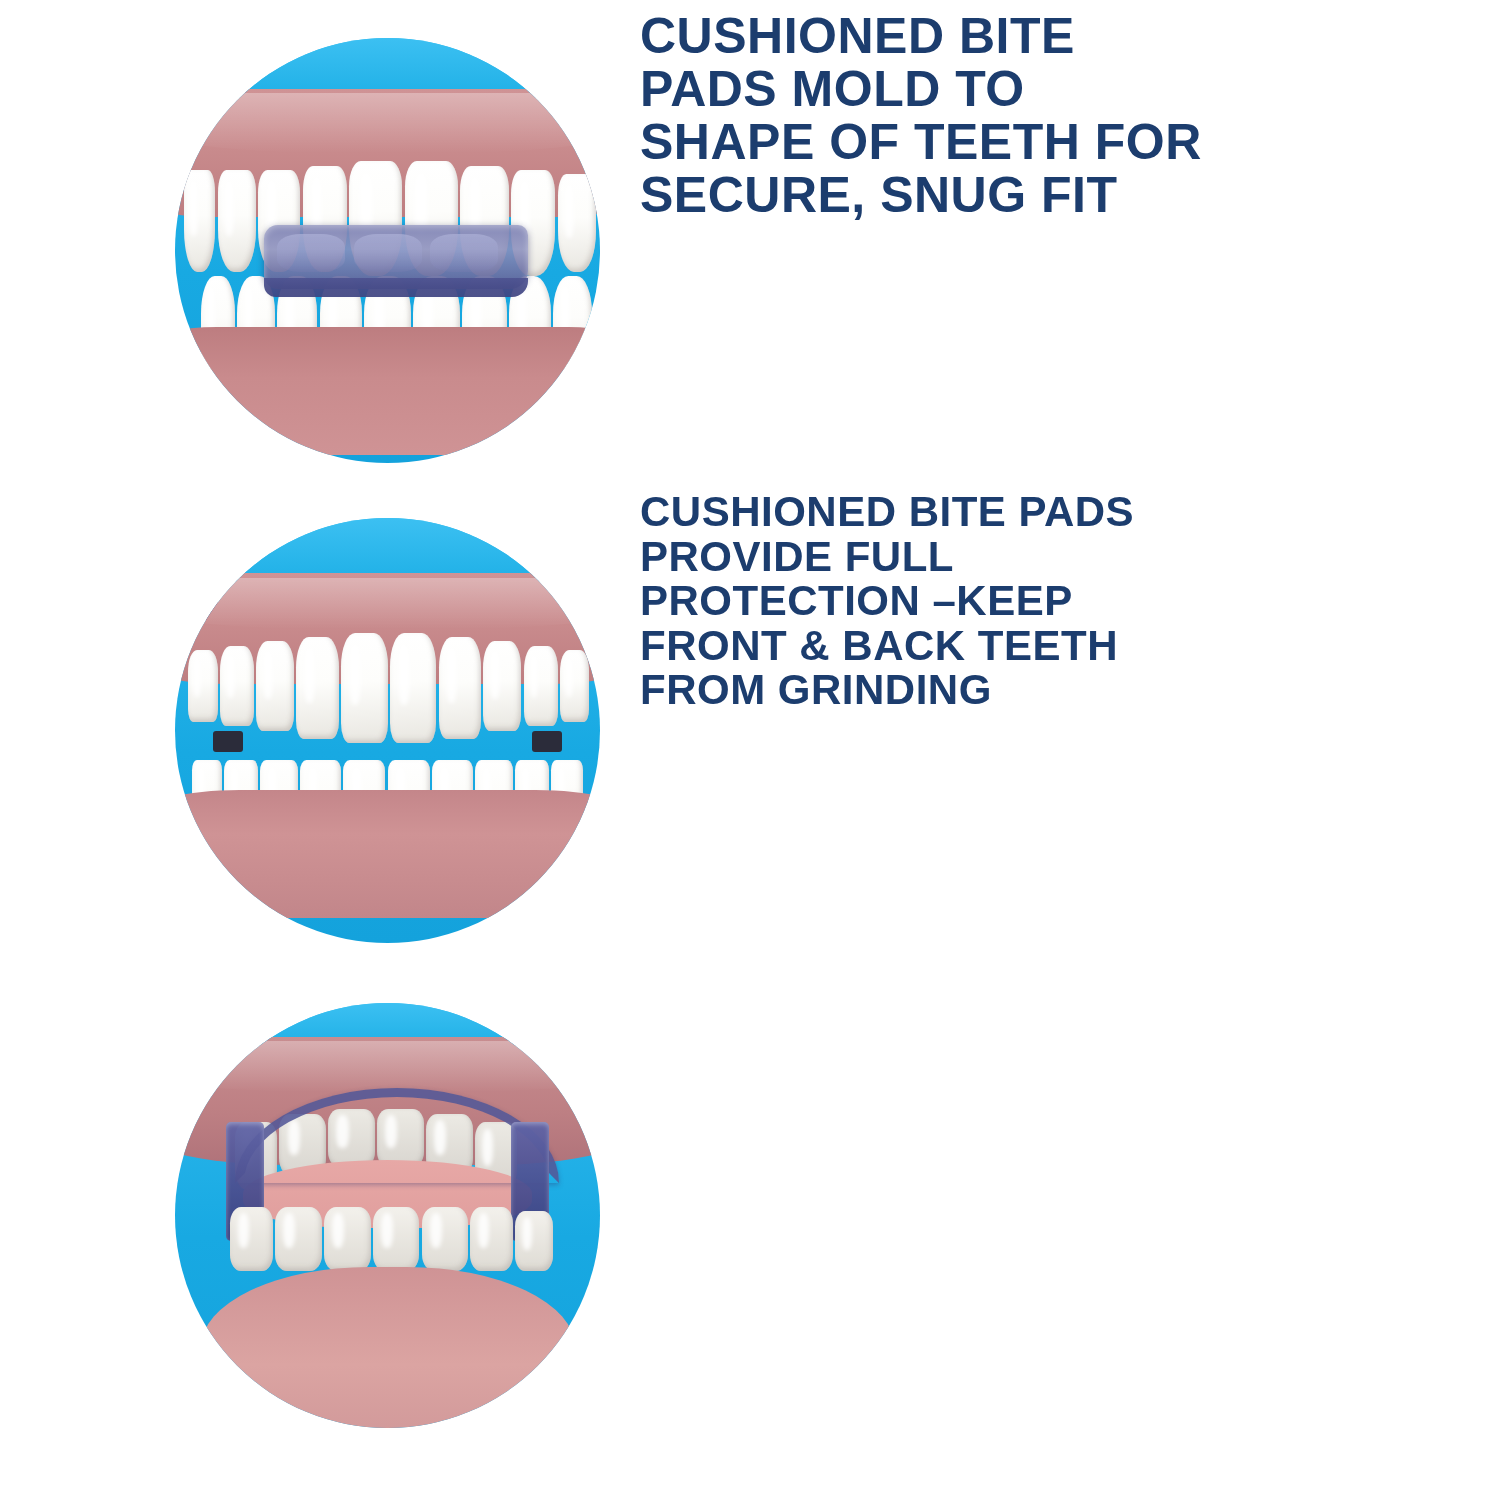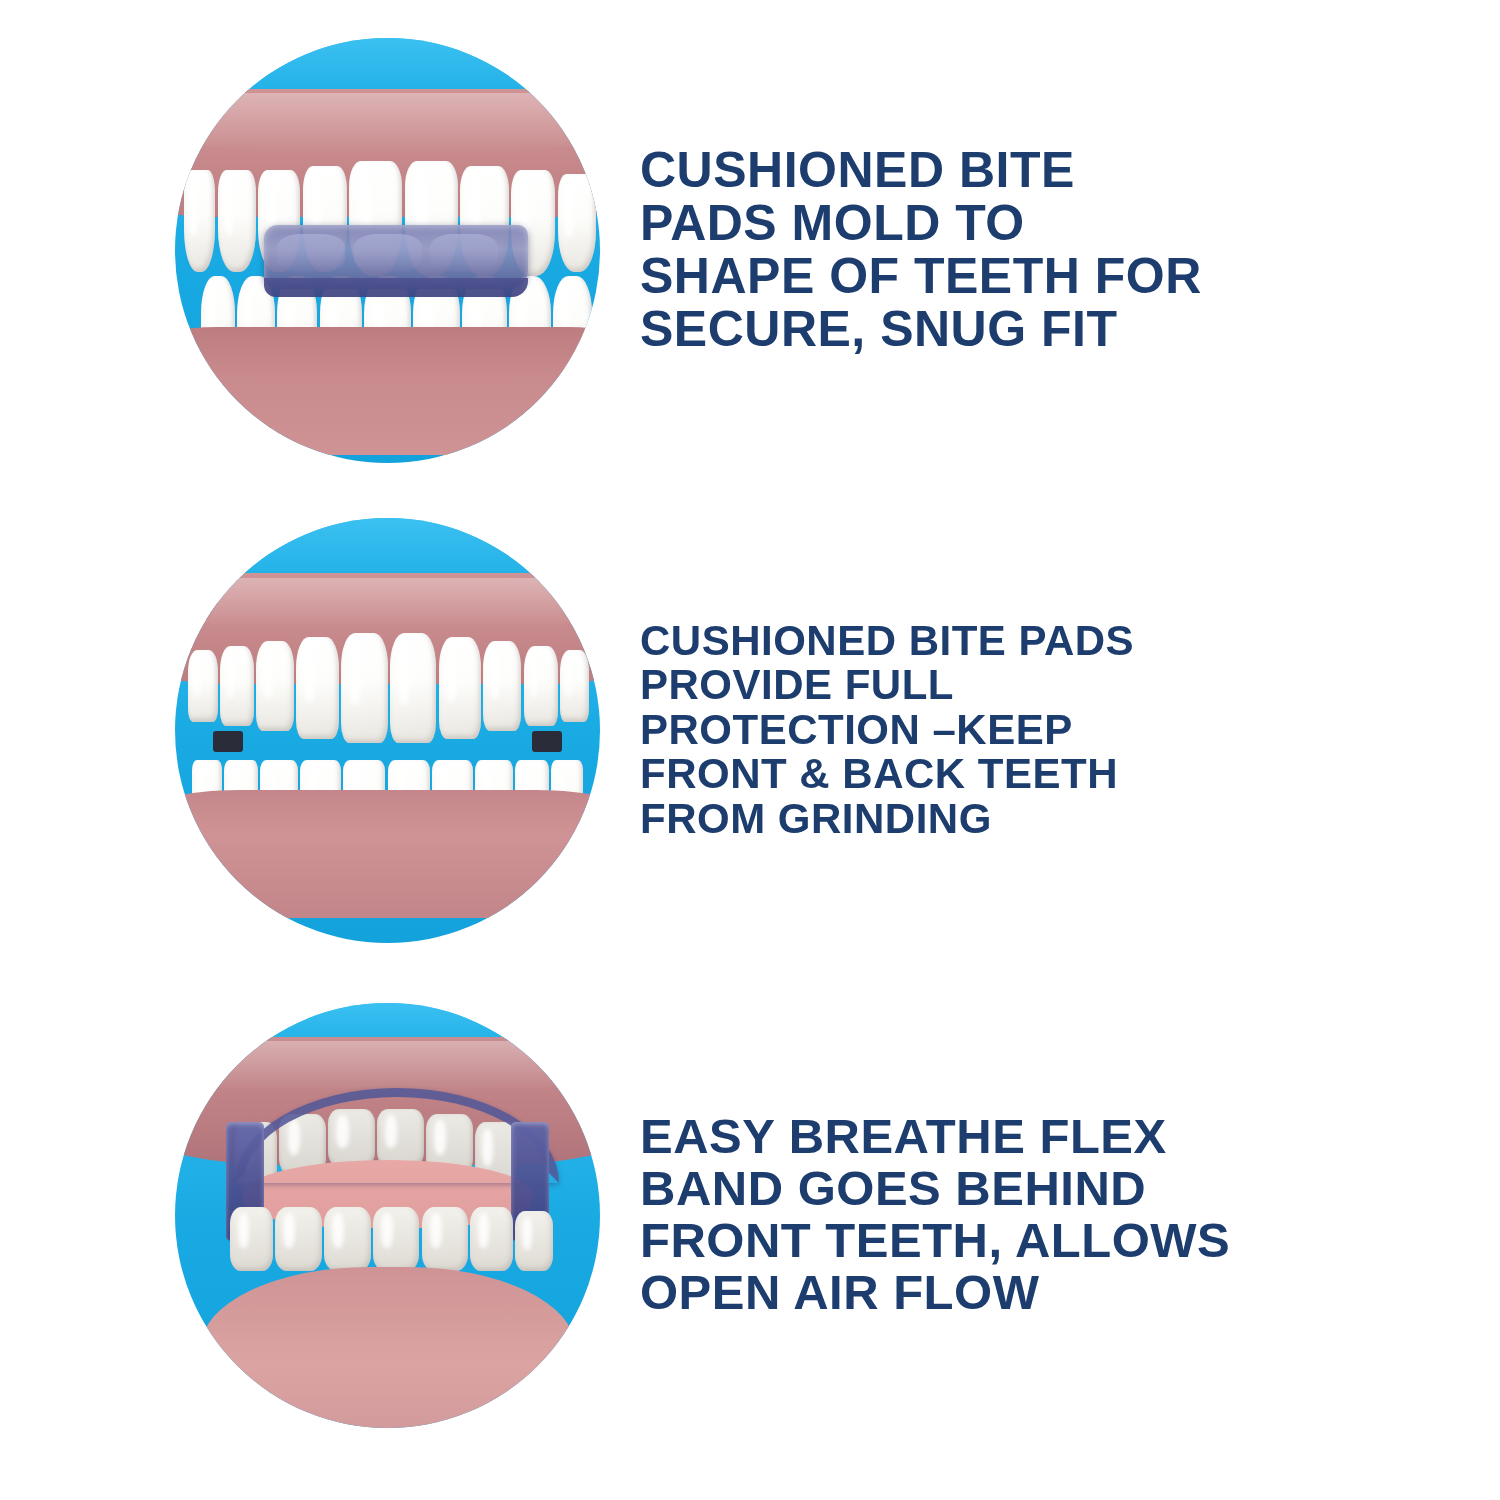--- a/index.html
+++ b/index.html
@@ -20,21 +20,20 @@
     overflow: hidden;
   }
 
   
   .feature-row {
     position: absolute;
     left: 0;
     width: 1500px;
     height: 480px;
     display: flex;
-    align-items: center;
   }
   #row-1 { top: 10px; }
   #row-2 { top: 490px; }
   #row-3 { top: 975px; }
 
   .media-col {
     width: 640px;
     height: 480px;
     position: relative;
     flex: 0 0 640px;
@@ -374,21 +373,15 @@
           <div class="tooth l-tooth" style="left:58%;width:11%;height:15%;top:48%;"></div>
           <div class="tooth l-tooth" style="left:69.5%;width:10%;height:15%;top:48%;"></div>
           <div class="tooth l-tooth" style="left:80%;width:9%;height:14%;top:49%;"></div>
 
           <div class="tongue"></div>
 
         </div>
       </div>
     </div>
 
-    <div class="text-col">
-      <h2 class="feature-heading">EASY BREATHE FLEX
-BAND GOES BEHIND
-FRONT TEETH, ALLOWS
-OPEN AIR FLOW</h2>
-    </div>
   </div>
 
 </div>
 
 </body></html>

